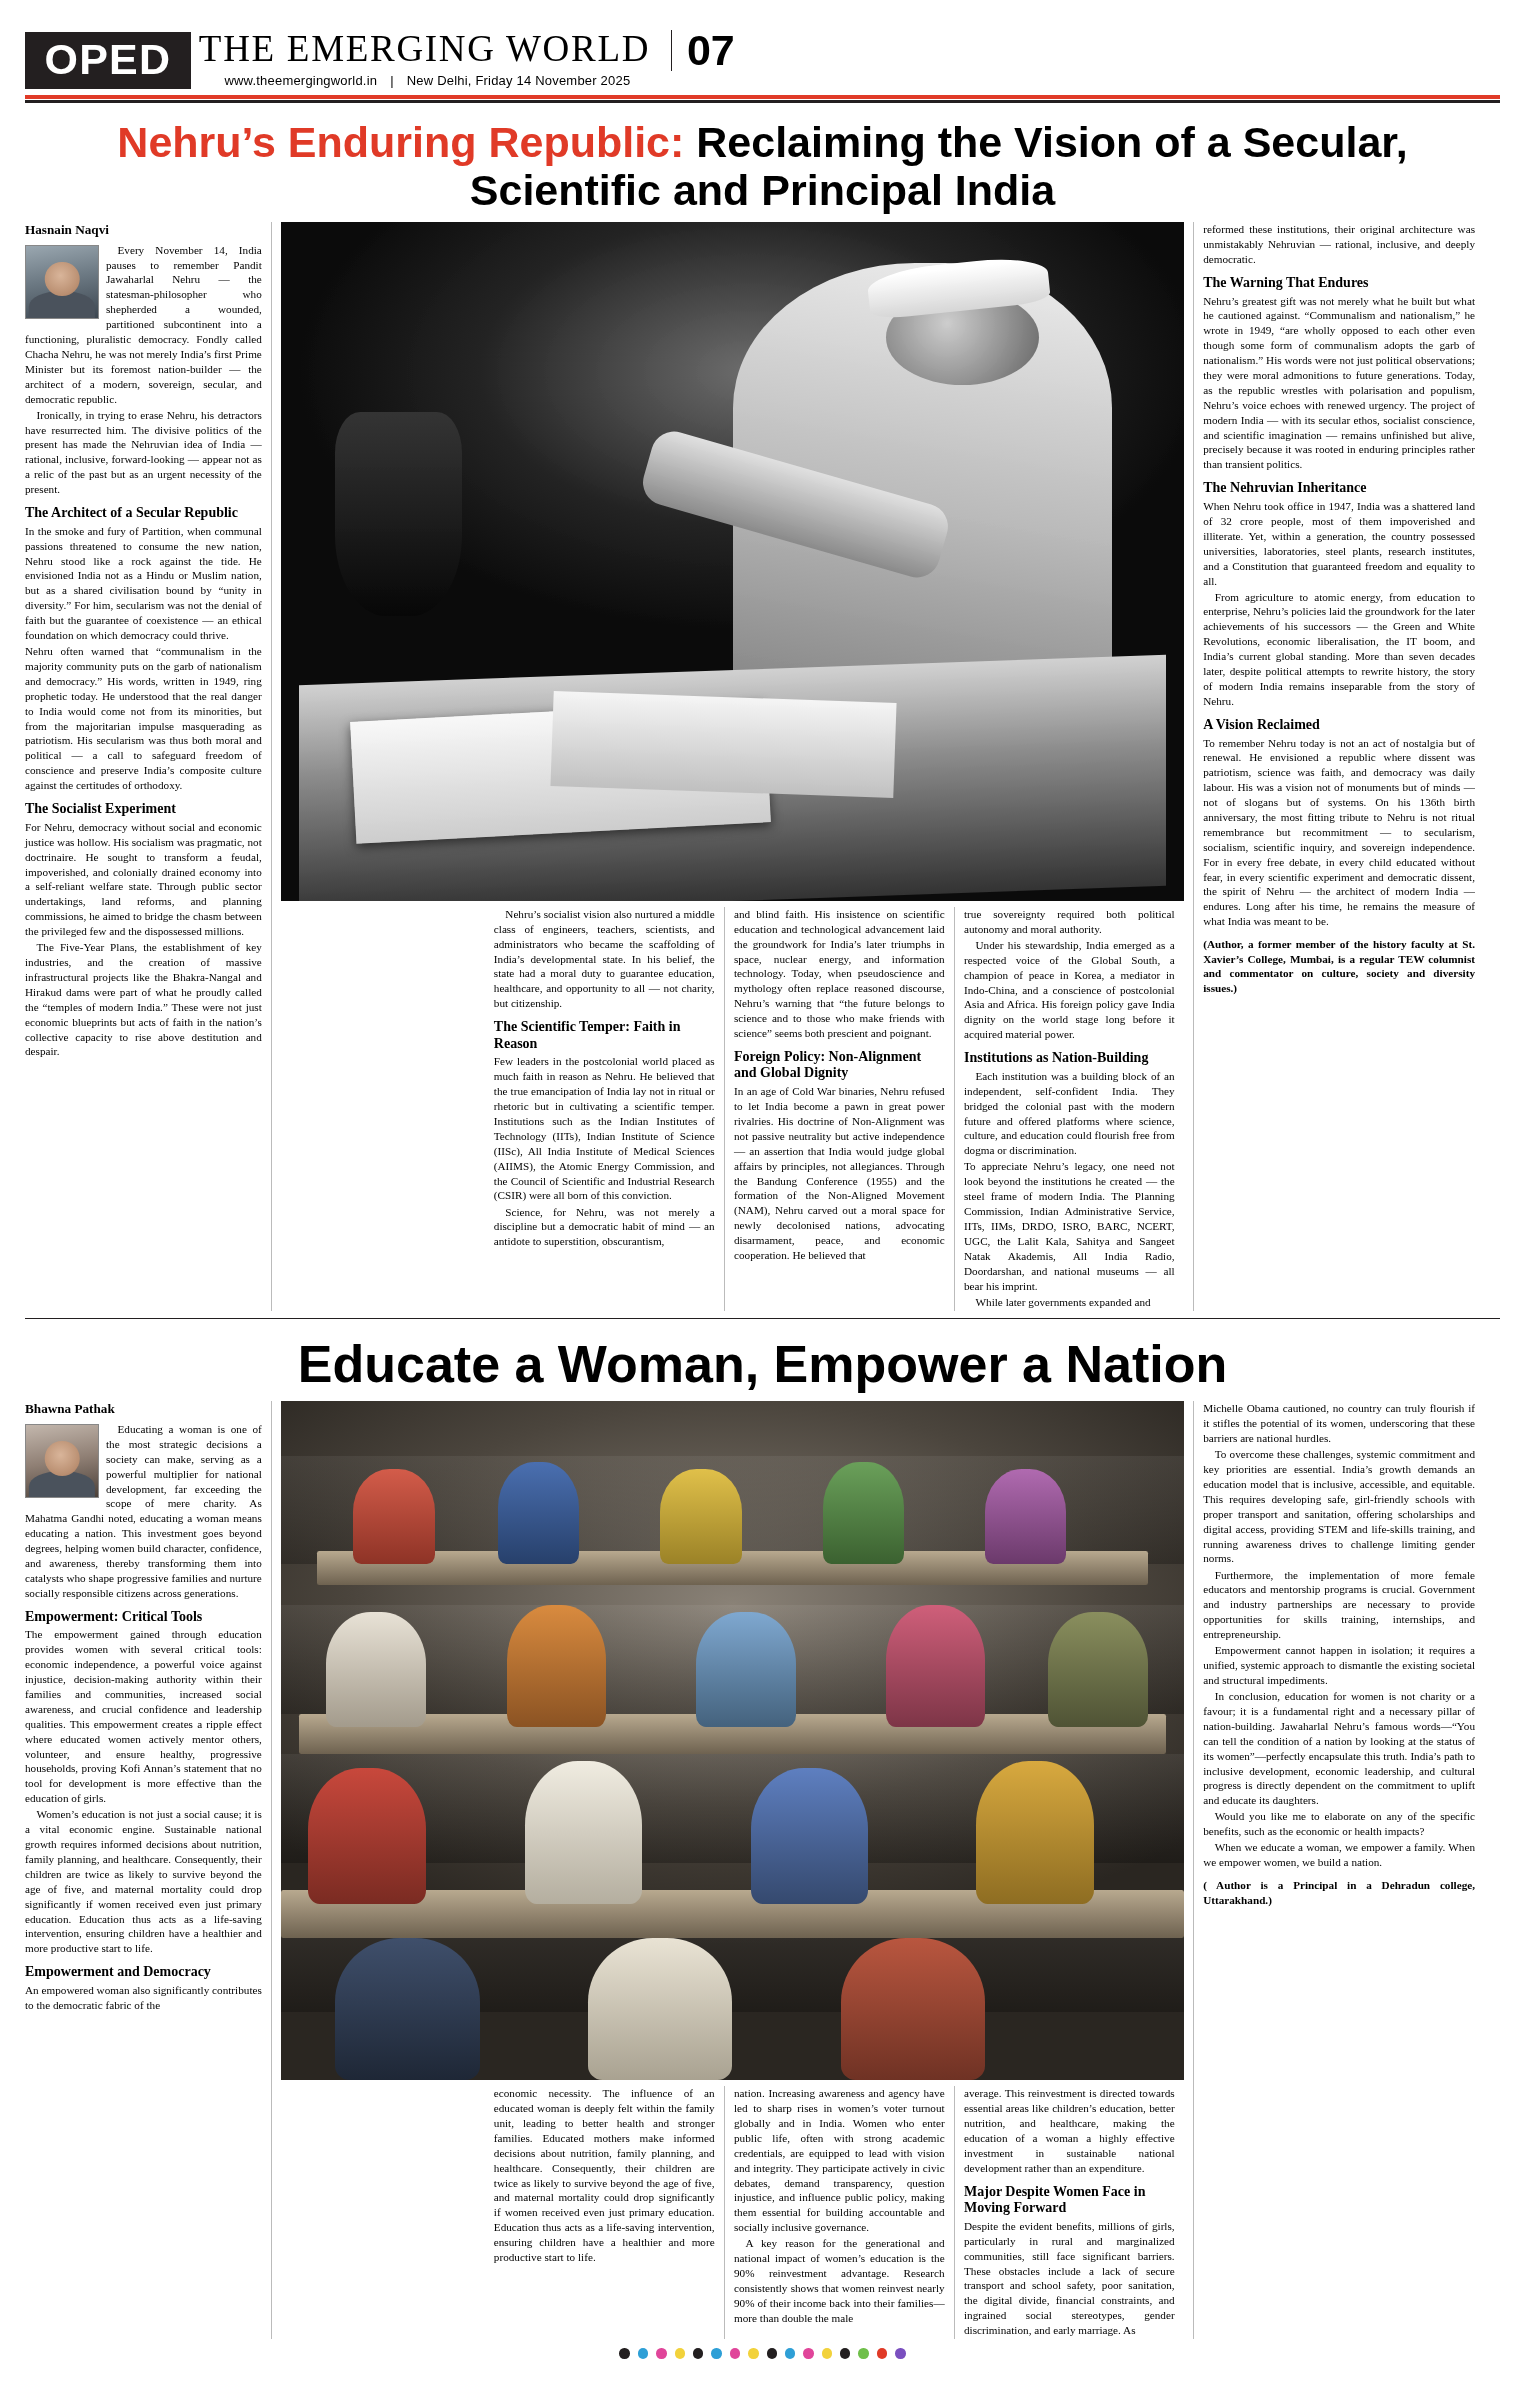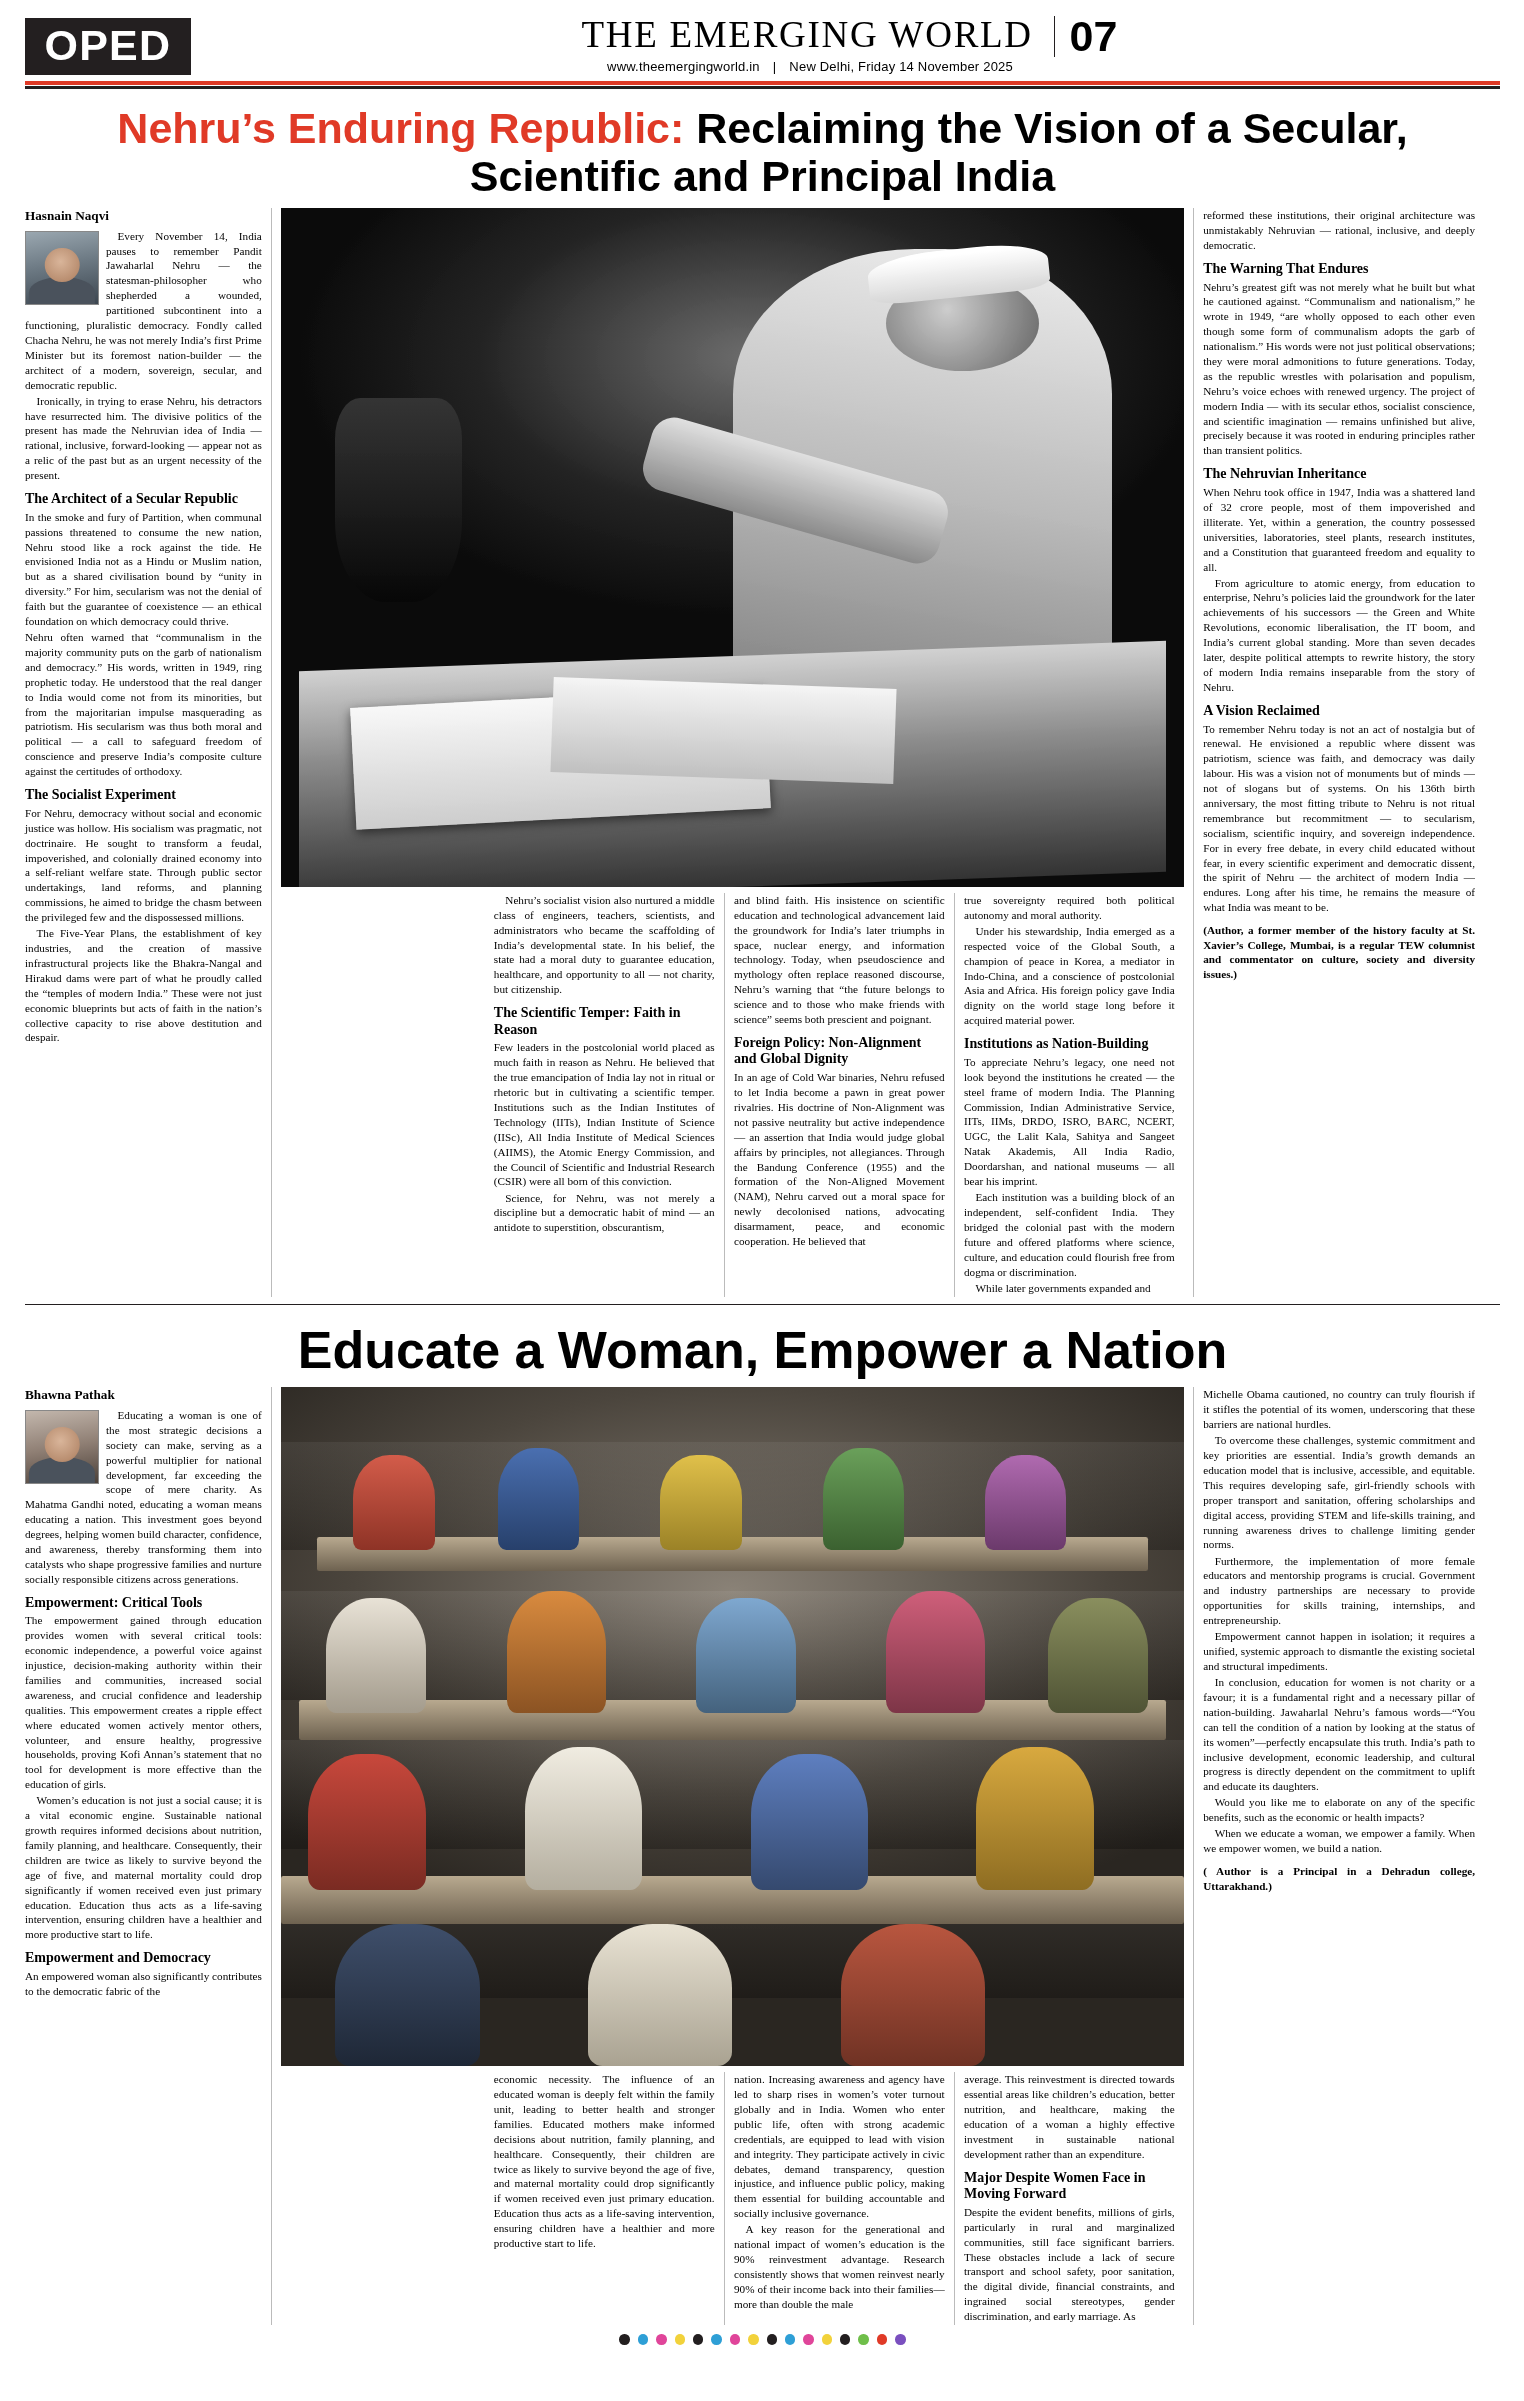--- a/index.html
+++ b/index.html
@@ -12,21 +12,21 @@
   }
   .page { width: 1525px; padding: 16px 25px 0 25px; position: relative; }
 
   
   .masthead { display:flex; align-items:flex-end; gap:8px; }
   .oped-block {
     background:#231f20; color:#fff; padding:5.8px 19.6px 8px 19.6px;
     font-family:"Liberation Sans", sans-serif; font-weight:bold;
     font-size:43px; letter-spacing:1.2px; line-height:1; flex:0 0 auto;
   }
-  .mast-right { flex:1 1 auto; display:flex; flex-direction:column; align-items:center; }
+  .mast-right { flex:1 1 auto; display:flex; flex-direction:column; align-items:flex-start;margin-top:14px; }
   .mast-top { display:flex; align-items:flex-end; justify-content:flex-end; padding-bottom:1.2px; }
   .mast-title-wrap { flex:1 1 auto; text-align:center; }
   .mast-title {
     font-family:"Liberation Serif", serif; font-size:37px; letter-spacing:1.7px;
     font-weight:normal; line-height:1; padding-right: 5.8px;
   }
   .mast-sub {
     font-family:"Liberation Sans", sans-serif; font-size:13px; text-align:center;
     padding-top:5.8px; letter-spacing:0.2px;
   }
@@ -242,22 +242,22 @@
         </div>
         <div class="subcol">
           <p class="body noindent">and blind faith. His insistence on scientific education and technological advancement laid the groundwork for India’s later triumphs in space, nuclear energy, and information technology. Today, when pseudoscience and mythology often replace reasoned discourse, Nehru’s warning that “the future belongs to science and to those who make friends with science” seems both prescient and poignant.</p>
           <h3 class="sub">Foreign Policy: Non-Alignment and Global Dignity</h3>
           <p class="body noindent">In an age of Cold War binaries, Nehru refused to let India become a pawn in great power rivalries. His doctrine of Non-Alignment was not passive neutrality but active independence — an assertion that India would judge global affairs by principles, not allegiances. Through the Bandung Conference (1955) and the formation of the Non-Aligned Movement (NAM), Nehru carved out a moral space for newly decolonised nations, advocating disarmament, peace, and economic cooperation. He believed that</p>
         </div>
         <div class="subcol">
           <p class="body noindent">true sovereignty required both political autonomy and moral authority.</p>
           <p class="body">Under his stewardship, India emerged as a respected voice of the Global South, a champion of peace in Korea, a mediator in Indo-China, and a conscience of postcolonial Asia and Africa. His foreign policy gave India dignity on the world stage long before it acquired material power.</p>
           <h3 class="sub">Institutions as Nation-Building</h3>
+          <p class="body">Each institution was a building block of an independent, self-confident India. They bridged the colonial past with the modern future and offered platforms where science, culture, and education could flourish free from dogma or discrimination.</p>
           <p class="body noindent">To appreciate Nehru’s legacy, one need not look beyond the institutions he created — the steel frame of modern India. The Planning Commission, Indian Administrative Service, IITs, IIMs, DRDO, ISRO, BARC, NCERT, UGC, the Lalit Kala, Sahitya and Sangeet Natak Akademis, All India Radio, Doordarshan, and national museums — all bear his imprint.</p>
-          <p class="body">Each institution was a building block of an independent, self-confident India. They bridged the colonial past with the modern future and offered platforms where science, culture, and education could flourish free from dogma or discrimination.</p>
           <p class="body">While later governments expanded and</p>
         </div>
       </div>
     </div>
 
     <div class="col col-right">
       <p class="body noindent">reformed these institutions, their original architecture was unmistakably Nehruvian — rational, inclusive, and deeply democratic.</p>
       <h3 class="sub">The Warning That Endures</h3>
       <p class="body noindent">Nehru’s greatest gift was not merely what he built but what he cautioned against. “Communalism and nationalism,” he wrote in 1949, “are wholly opposed to each other even though some form of communalism adopts the garb of nationalism.” His words were not just political observations; they were moral admonitions to future generations. Today, as the republic wrestles with polarisation and populism, Nehru’s voice echoes with renewed urgency. The project of modern India — with its secular ethos, socialist conscience, and scientific imagination — remains unfinished but alive, precisely because it was rooted in enduring principles rather than transient politics.</p>
       <h3 class="sub">The Nehruvian Inheritance</h3>

